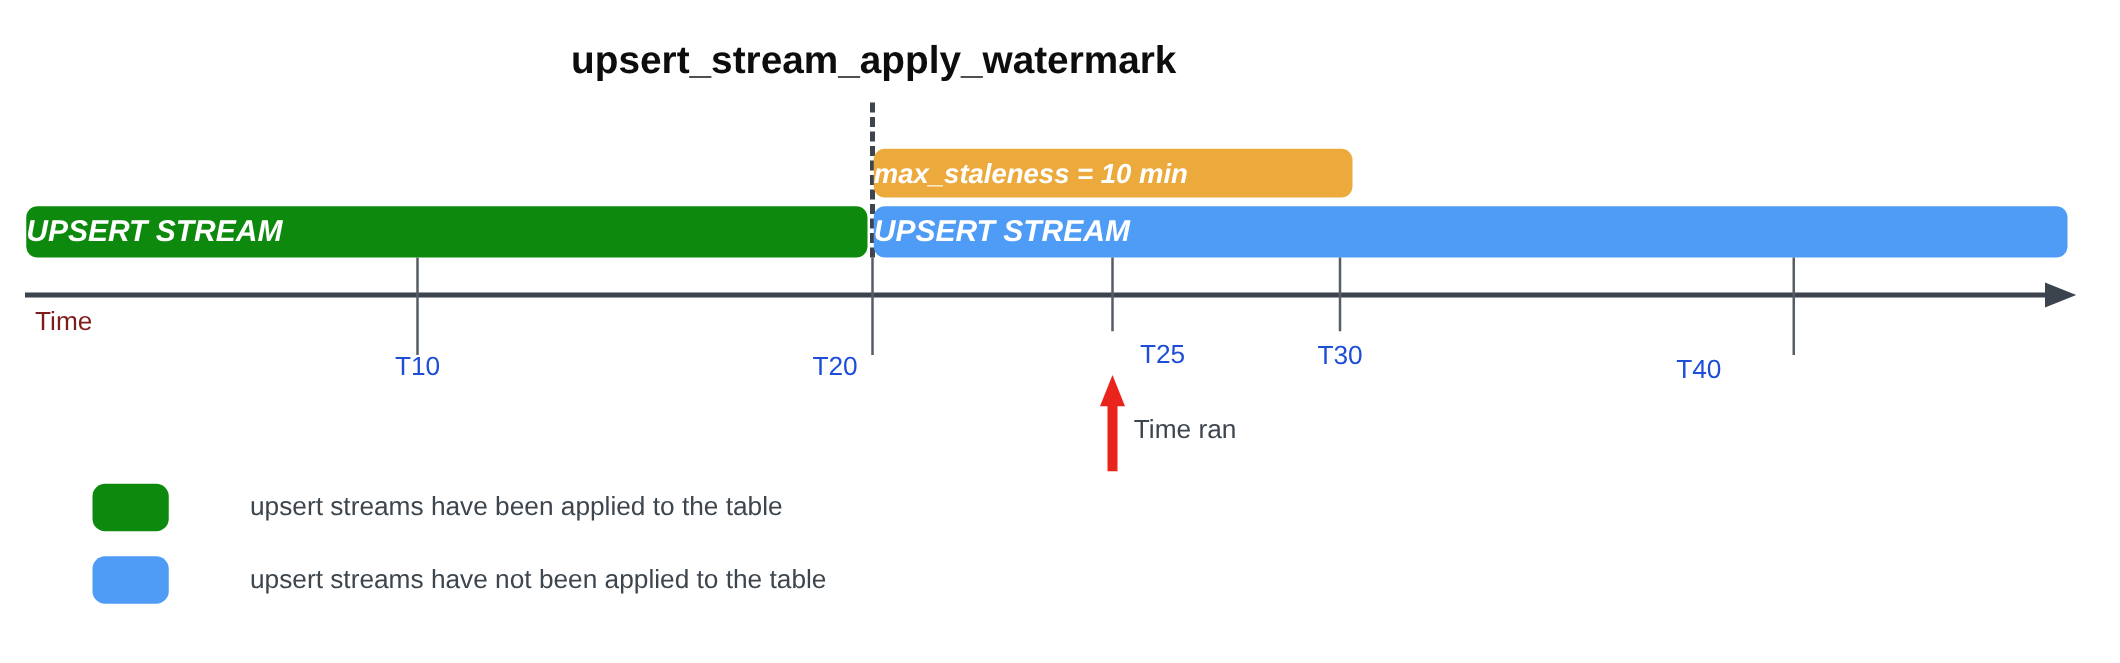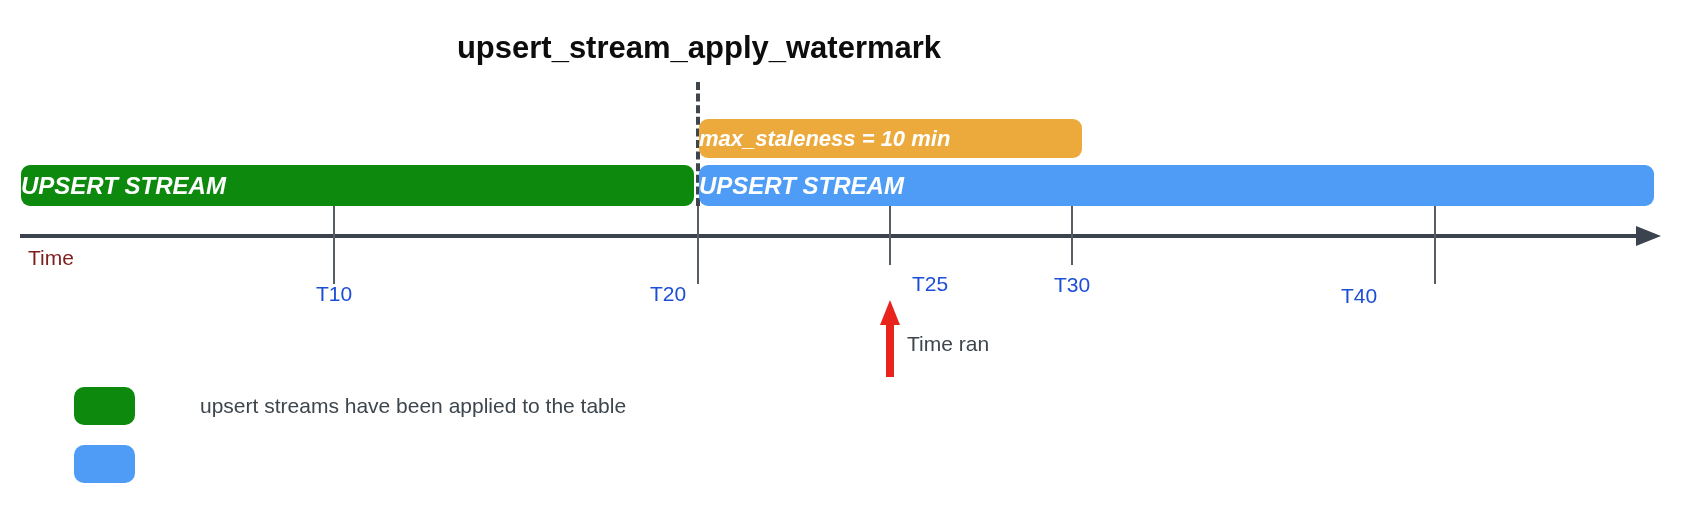--- a/index.html
+++ b/index.html
@@ -208,14 +208,15 @@
   <div class="tick-label" style="left:1359px; top:284px">T40</div>
 
   <div class="query-arrow-head"></div>
   <div class="query-arrow-shaft"></div>
   <div class="query-label">Time ran</div>
 
   <div class="legend-swatch applied"></div>
   <div class="legend-text row1">upsert streams have been applied to the table</div>
 
   <div class="legend-swatch not-applied"></div>
+  <div class="legend-text row2">upsert streams have not been applied to the table</div>
 
 </div>
 
 </body></html>

